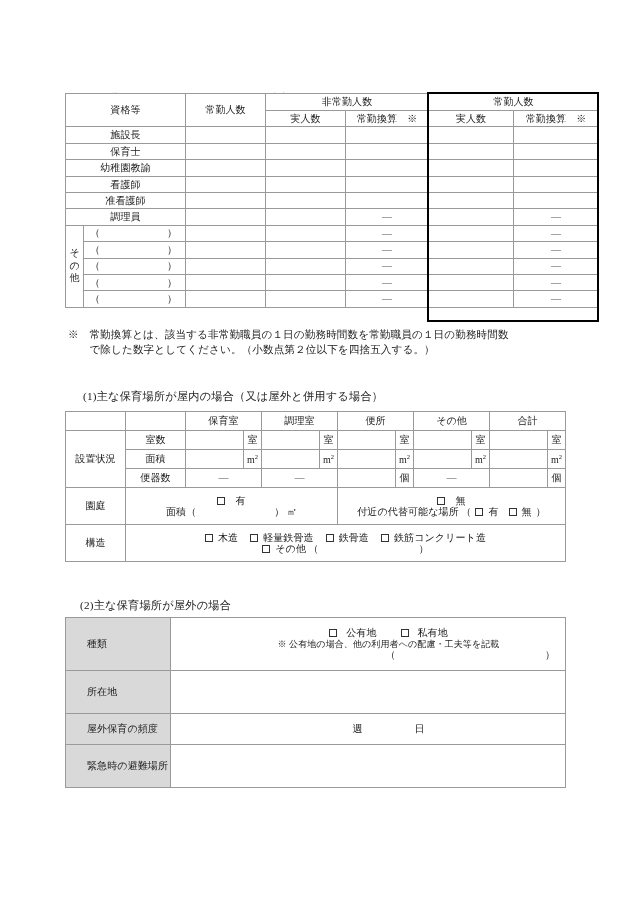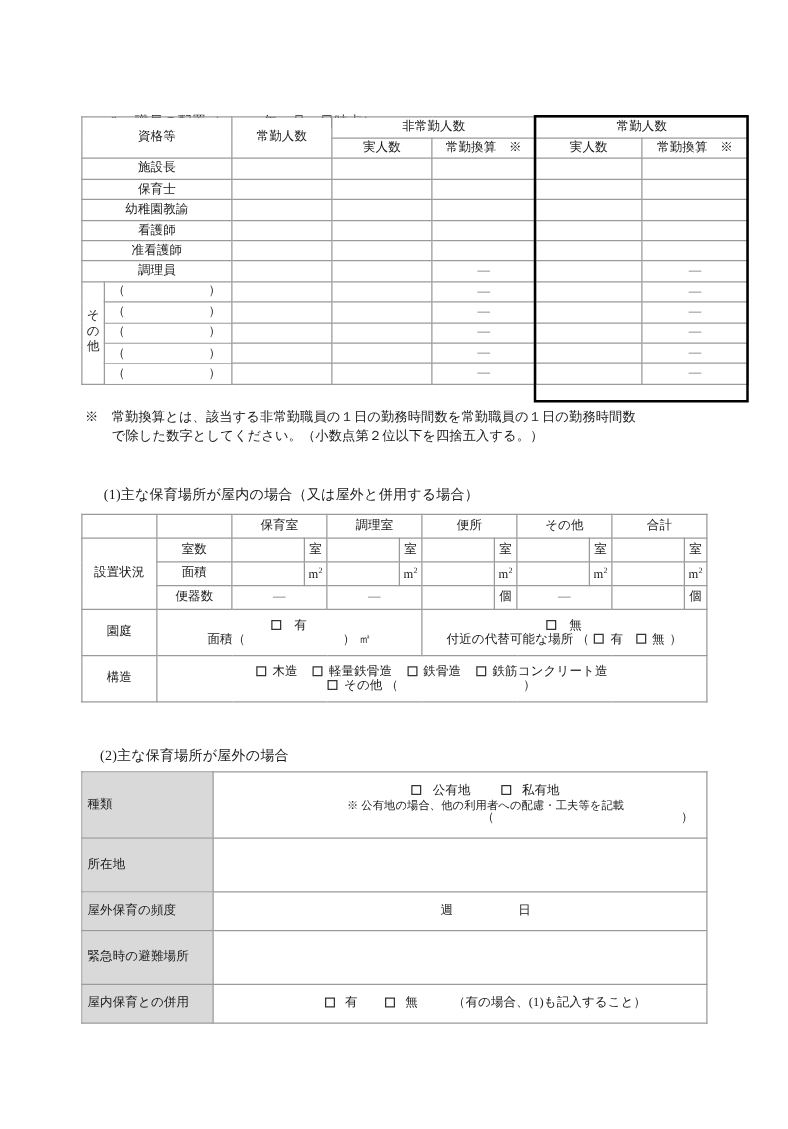--- a/index.html
+++ b/index.html
@@ -134,21 +134,21 @@
     background: #fff;
     box-sizing: border-box;
   }
 
   
   #outdoor-table { left: 65px; top: 617px; width: 500px; }
   #outdoor-table td { height: 20px; padding-left: 41px; }
   #outdoor-table td.rowlabel {
     background: #d9d9d9;
     text-align: left;
-    padding-left: 4px;
+    padding-left: 21px;
     font-size: 10px;
   }
   .cellbox {
     text-align: left;
     padding: 4px 0 4px 8px;
     line-height: 15.5px;
     font-size: 10.2px;
     vertical-align: top;
   }
   .small-note { font-size: 9px; }
@@ -449,22 +449,16 @@
         <td class="lft" style="height:30px;">
           <span>週</span><span style="display:inline-block;width:52px;"></span><span>日</span>
         </td>
       </tr>
 
       <tr>
         <td class="rowlabel" style="height:42px;">緊急時の避難場所</td>
         <td class="lft" style="height:42px;"></td>
       </tr>
 
-      <tr>
-        <td class="rowlabel" style="height:30px;">屋内保育との併用</td>
-        <td class="lft" style="height:30px;">
-          <span class="chk"></span><span style="display:inline-block;width:3px;"></span><span>有</span><span style="display:inline-block;width:22px;"></span><span class="chk"></span><span style="display:inline-block;width:3px;"></span><span>無</span><span style="display:inline-block;width:28px;"></span><span>（有の場合、(1)も記入すること）</span>
-        </td>
-      </tr>
     </tbody>
   </table>
 
 </div>
 
 </body></html>

